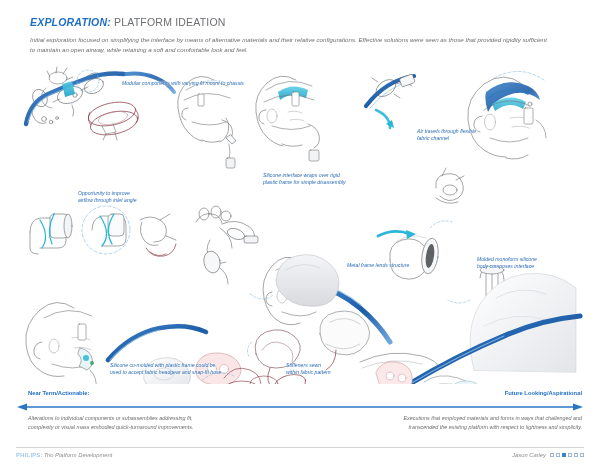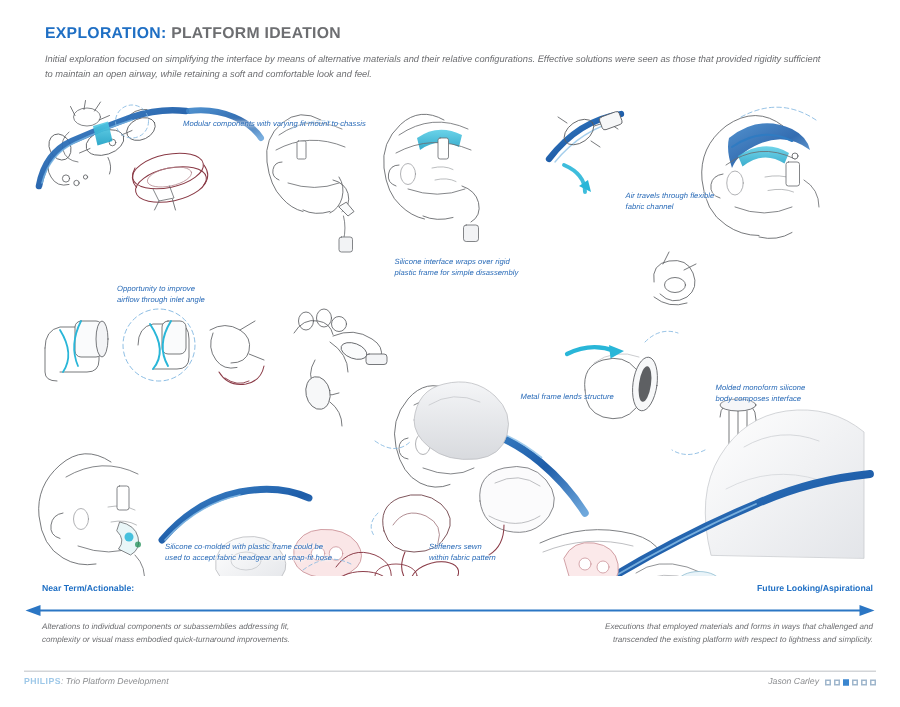--- a/index.html
+++ b/index.html
@@ -31,24 +31,25 @@
   }
   .page-title {
     font-size: 10.5px;
     letter-spacing: 0.2px;
     margin: 0 0 7px 0;
     white-space: nowrap;
   }
   .title-accent {
     color: #1f6fc4;
     font-weight: bold;
+    font-style: italic;
   }
   .title-rest {
     color: #6d6e71;
-    font-weight: bold;
+    font-weight: normal;
     margin-top: 16px;
   }
   .intro {
     font-size: 6.2px;
     line-height: 1.62;
     font-style: italic;
     color: #6d6e71;
     width: 520px;
     margin: 0;
   }

